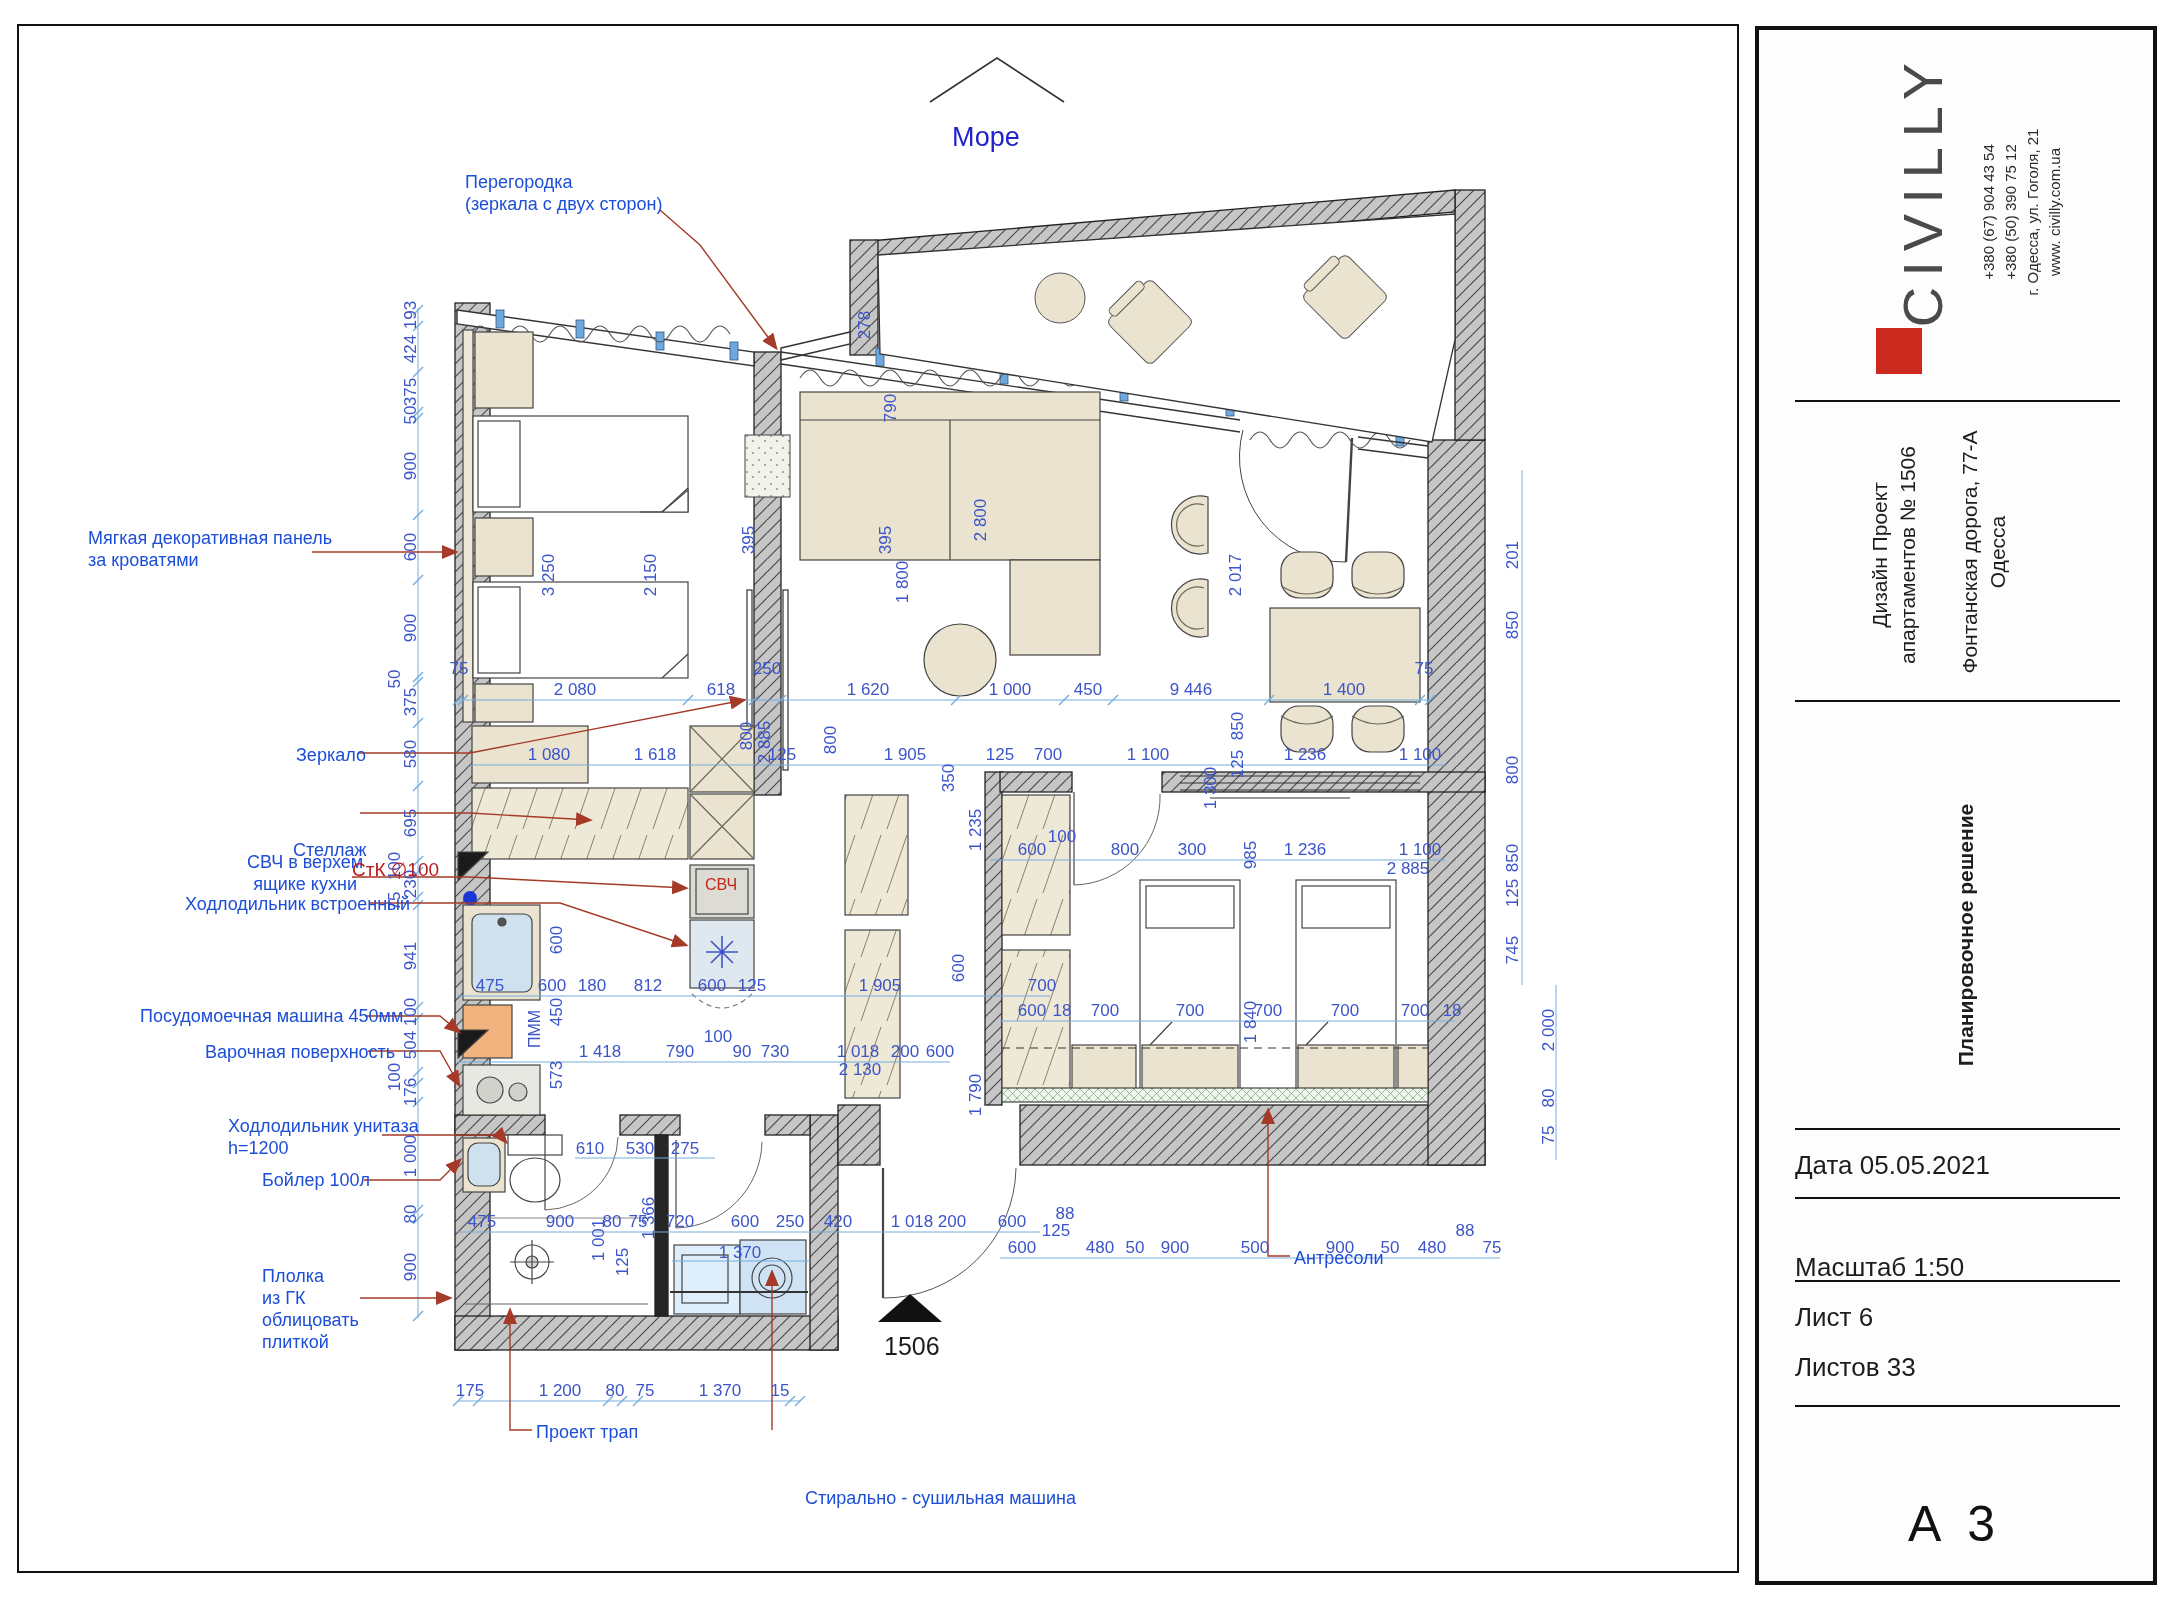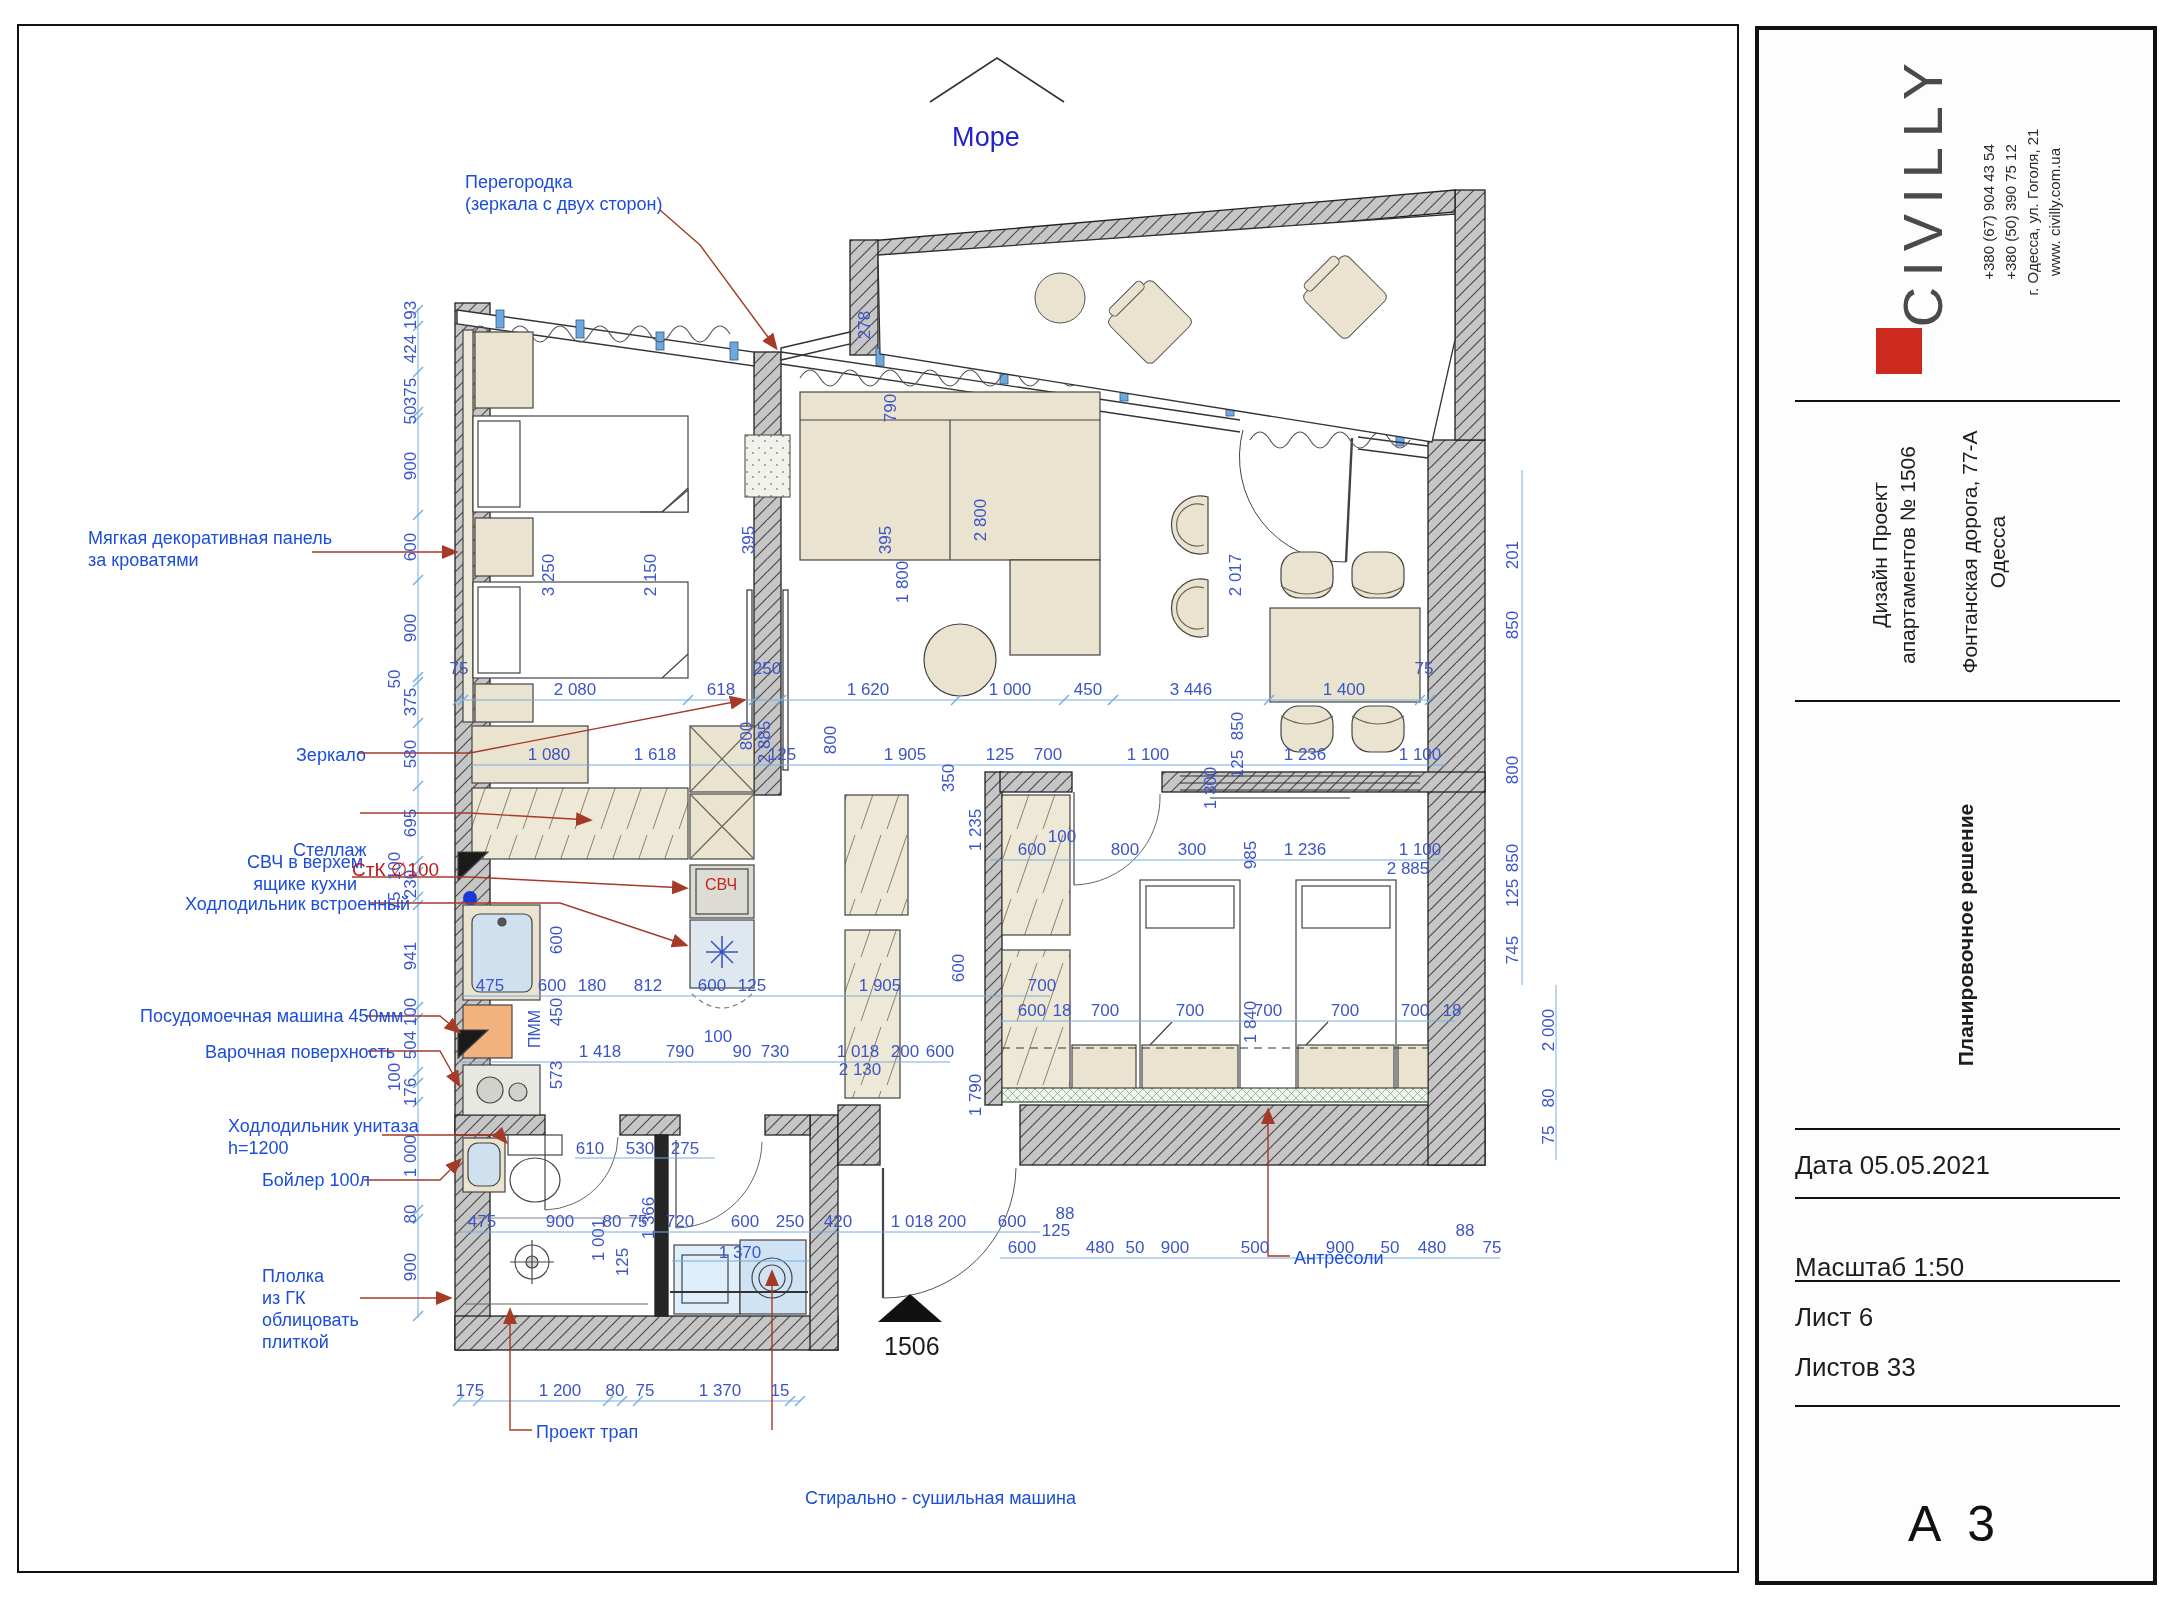--- a/index.html
+++ b/index.html
@@ -359,21 +359,21 @@
       <div class="dim rot" style="left: 410px; top: 1156px;">1 000</div>
       <div class="dim rot" style="left: 410px; top: 1214px;">80</div>
       <div class="dim rot" style="left: 410px; top: 1267px;">900</div>
       <div class="dim" style="left: 459px; top: 668px;">75</div>
       <div class="dim" style="left: 575px; top: 689px;">2 080</div>
       <div class="dim" style="left: 721px; top: 689px;">618</div>
       <div class="dim" style="left: 767px; top: 668px;">250</div>
       <div class="dim" style="left: 868px; top: 689px;">1 620</div>
       <div class="dim" style="left: 1010px; top: 689px;">1 000</div>
       <div class="dim" style="left: 1088px; top: 689px;">450</div>
-      <div class="dim" style="left: 1191px; top: 689px;">3 446</div>
+      <div class="dim" style="left: 1191px; top: 689px;">9 446</div>
       <div class="dim" style="left: 1344px; top: 689px;">1 400</div>
       <div class="dim" style="left: 1424px; top: 668px;">75</div>
       <div class="dim" style="left: 549px; top: 754px;">1 080</div>
       <div class="dim" style="left: 655px; top: 754px;">1 618</div>
       <div class="dim rot" style="left: 746px; top: 736px;">800</div>
       <div class="dim rot" style="left: 764px; top: 742px;">2 885</div>
       <div class="dim" style="left: 782px; top: 754px;">125</div>
       <div class="dim rot" style="left: 830px; top: 740px;">800</div>
       <div class="dim" style="left: 905px; top: 754px;">1 905</div>
       <div class="dim" style="left: 1000px; top: 754px;">125</div>

